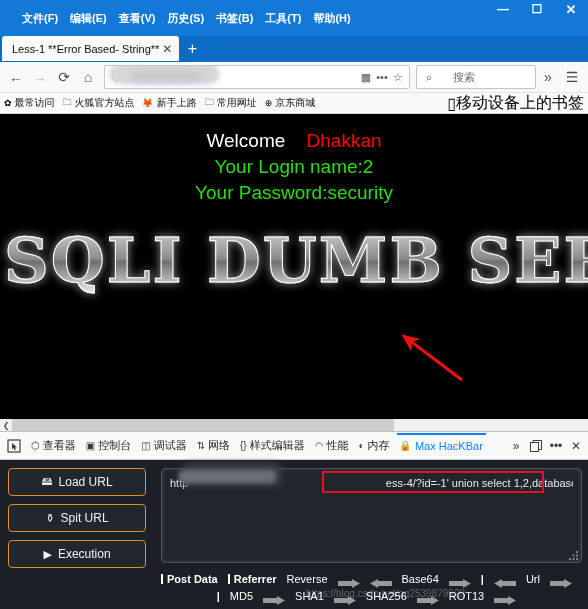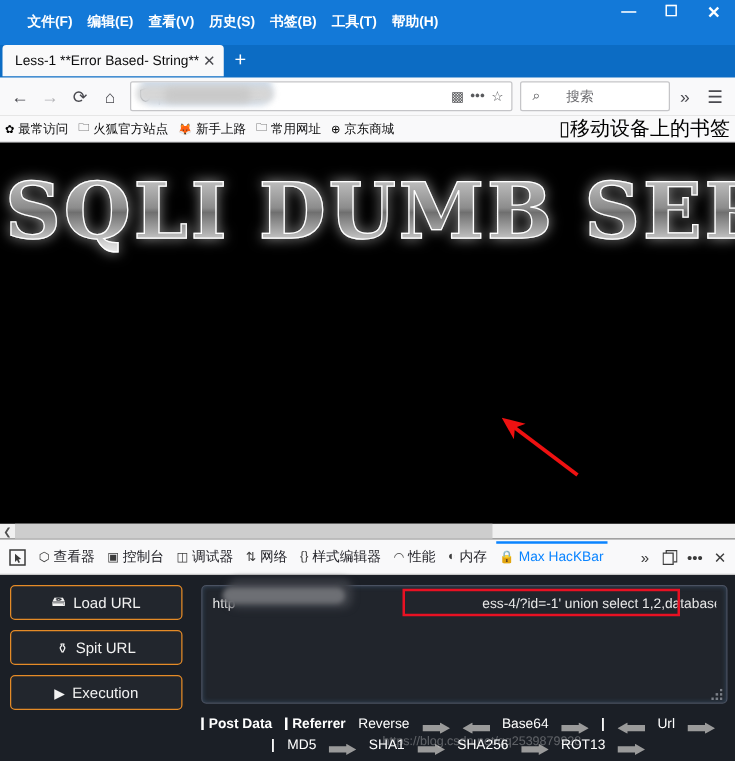--- a/index.html
+++ b/index.html
@@ -244,20 +244,28 @@
     </div>
     <div class="bm-right">
       <span class="bi">▯</span>
       <span class="bl">移动设备上的书签</span>
     </div>
   </div>
 
   <div class="viewport">
     <div class="pagecontent">
 
+      <div class="welcome-block">
+        <div class="wline">
+          <span class="w-white">Welcome</span>
+          <span class="w-red">Dhakkan</span>
+        </div>
+        <div class="wline w-green">Your Login name:2</div>
+        <div class="wline w-green">Your Password:security</div>
+      </div>
 
       <div class="banner">
         <div class="btext">SQLI DUMB SER</div>
       </div>
 
       <svg class="arrow-anno" viewBox="0 0 70 52">
         <defs>
           <marker id="ah" markerWidth="6" markerHeight="6" refX="4.5" refY="3" orient="auto">
             <path d="M6,3 L0,5.6 L1.6,3 L0,0.4 z" fill="#ee1111"></path>
           </marker>

